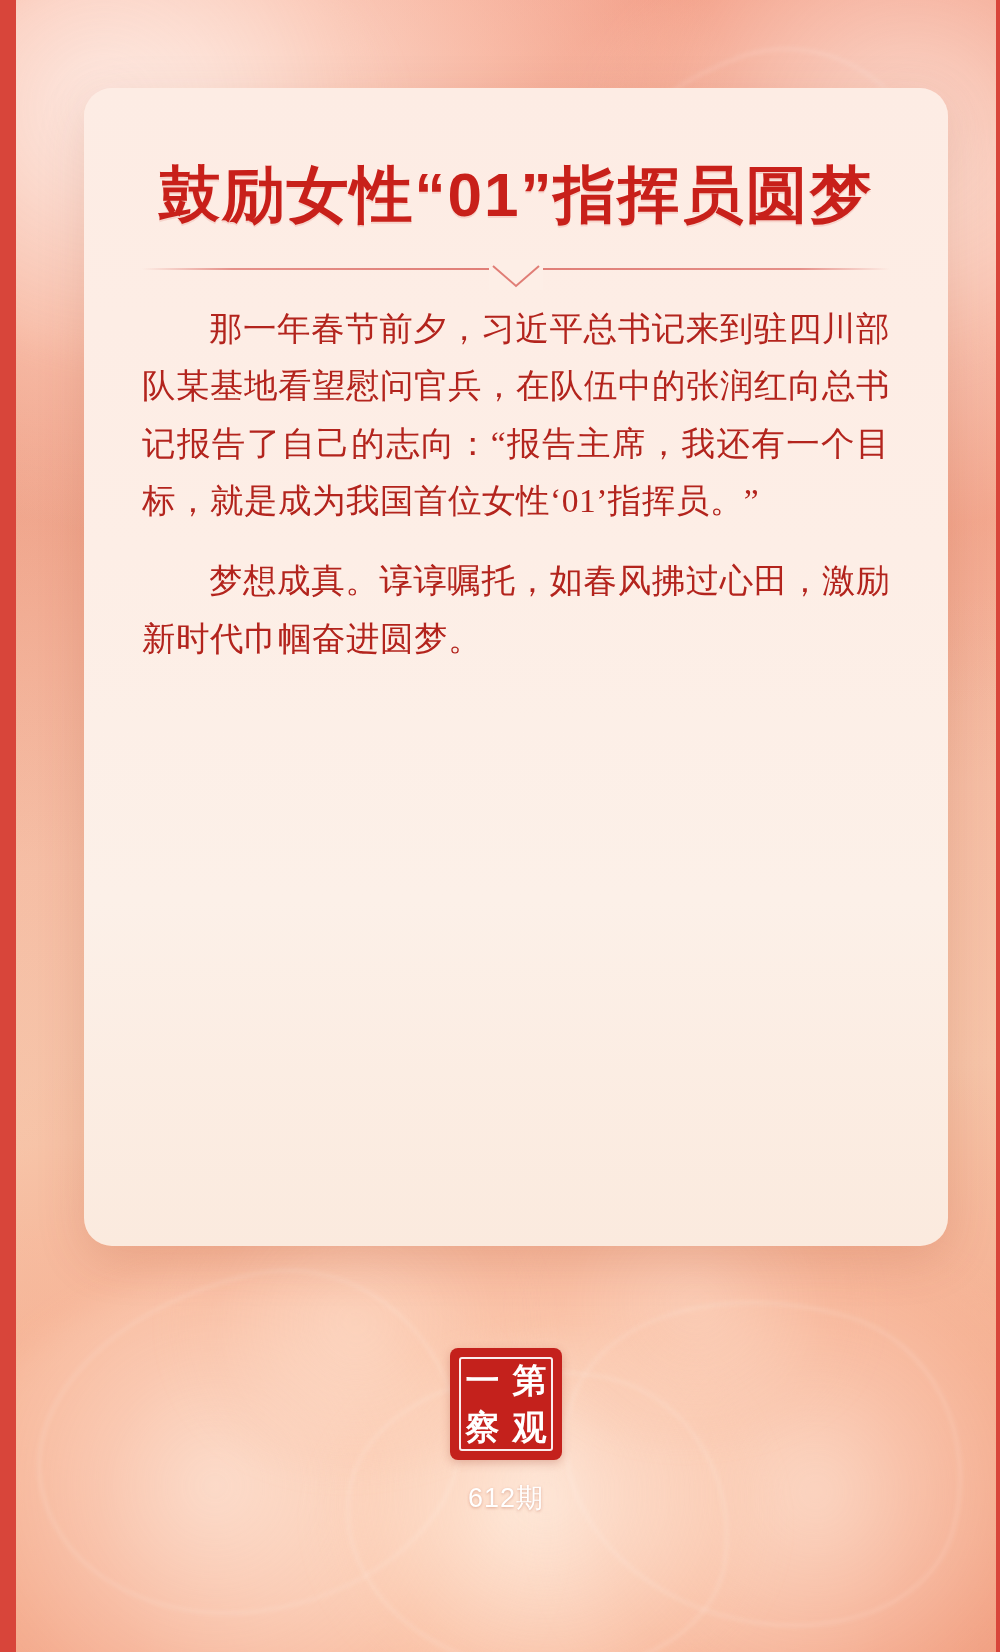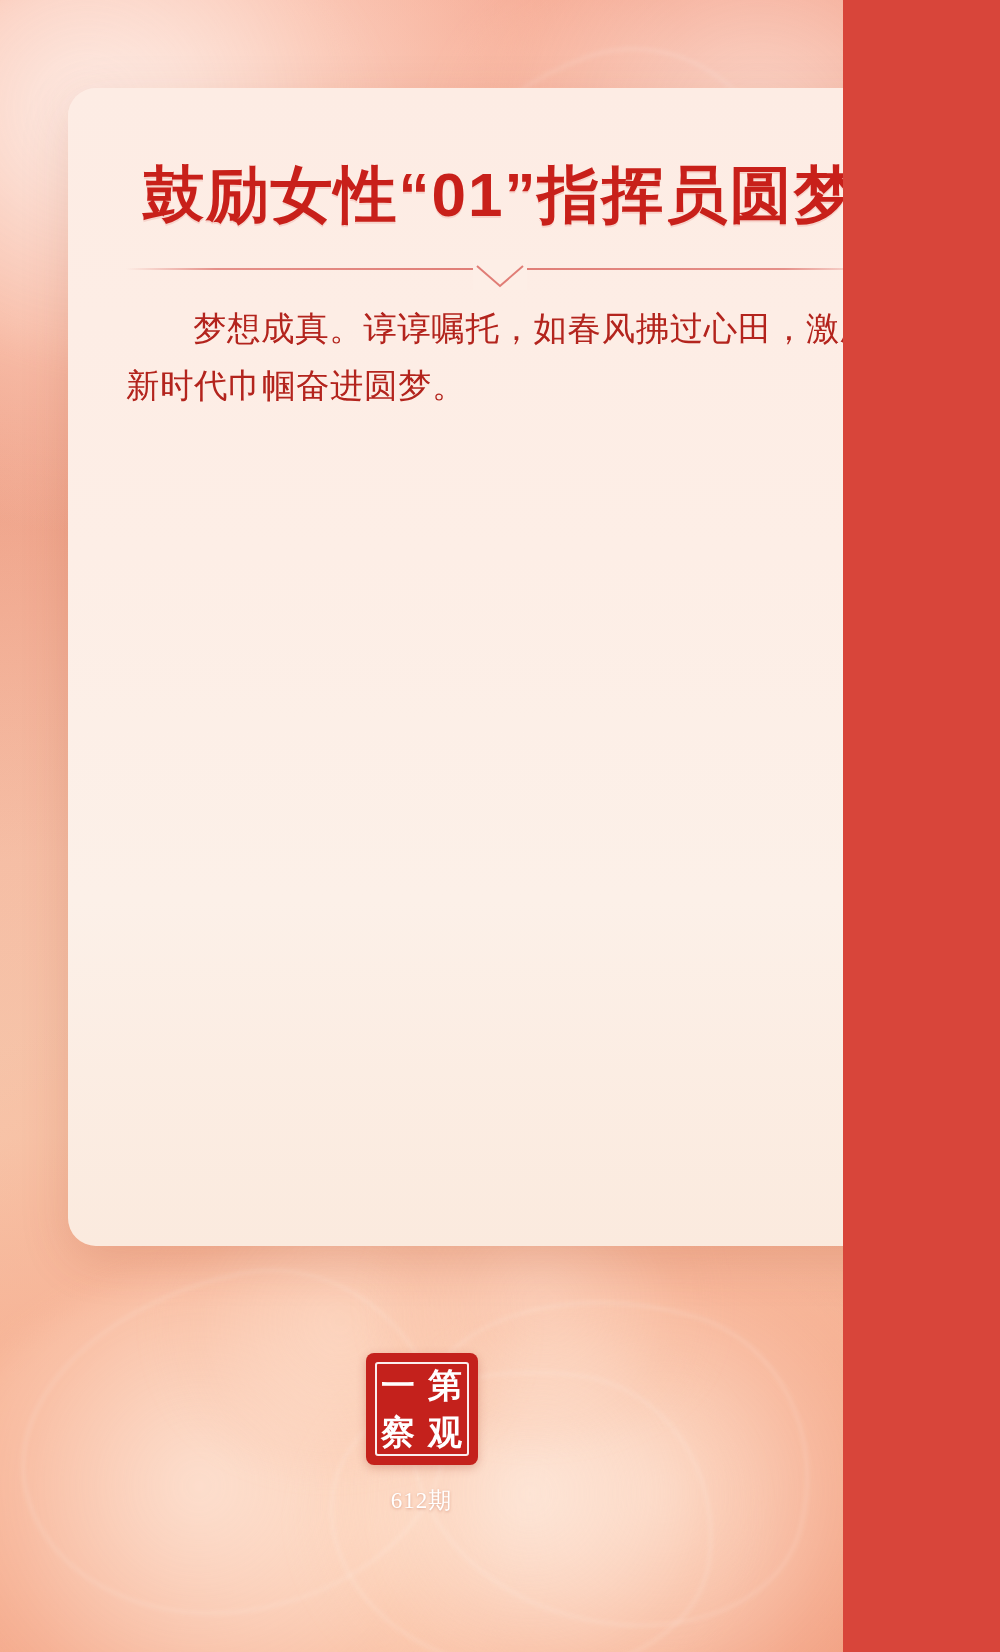--- a/index.html
+++ b/index.html
@@ -10,28 +10,29 @@
   body {
     width: 1000px;
     height: 1652px;
     overflow: hidden;
     font-family: "Liberation Serif", "DejaVu Serif", serif;
   }
 
   
   .poster {
     position: relative;
-    width: 843px;
+    width: 980px;
     height: 1652px;
     overflow: hidden;
     background:
       radial-gradient(ellipse 700px 520px at 18% 8%, rgba(255,236,226,0.92) 0%, rgba(255,214,196,0.55) 45%, rgba(255,190,168,0.0) 78%),
       radial-gradient(ellipse 760px 600px at 88% 14%, rgba(255,226,214,0.85) 0%, rgba(246,160,135,0.35) 50%, rgba(240,130,105,0.0) 80%),
       radial-gradient(ellipse 900px 700px at 50% 92%, rgba(255,222,200,0.95) 0%, rgba(250,178,150,0.55) 45%, rgba(234,120,92,0.05) 82%),
       linear-gradient(175deg, #f2a08c 0%, #eb8f76 12%, #f0a78e 28%, #f6c2a9 50%, #f7c9ad 66%, #f3b394 82%, #ea9172 100%);
+    margin-left: 16px;
   }
   .bg-petals {
     position: absolute;
     inset: 0;
     pointer-events: none;
   }
   .petal {
     position: absolute;
     border-radius: 60% 40% 55% 45% / 55% 60% 40% 45%;
     filter: blur(14px);
@@ -154,23 +155,23 @@
     font-family: "Liberation Serif", "DejaVu Serif", serif;
     font-size: 34px;
     font-weight: bold;
     line-height: 1;
     align-items: center;
     justify-items: center;
   }
   .issue {
     margin-top: 16px;
     color: #ffffff;
-    font-size: 23px;
+    font-size: 27px;
     letter-spacing: 1px;
-    font-family: Liberation Serif, serif;
+    font-family: Liberation Sans, sans-serif;
     text-shadow: 0 1px 3px rgba(160,60,35,0.35);
   }
 </style>
 </head>
 <body>
 
 <div class="poster">
 
   <div class="bg-petals">
     <div class="petal p1"></div>
@@ -193,20 +194,21 @@
     <div class="divider">
       <div class="line"></div>
       <div class="chev">
         <svg width="54" height="30" viewBox="0 0 54 30" aria-hidden="true">
           <path d="M4 6 L27 26 L50 6" fill="none" stroke="#c8201a" stroke-opacity="0.55" stroke-width="2"></path>
         </svg>
       </div>
     </div>
 
     <div class="body-text">
+      <p>那一年春节前夕，习近平总书记来到驻四川部队某基地看望慰问官兵，在队伍中的张润红向总书记报告了自己的志向：“报告主席，我还有一个目标，就是成为我国首位女性‘01’指挥员。”</p>
       <p>梦想成真。谆谆嘱托，如春风拂过心田，激励新时代巾帼奋进圆梦。</p>
     </div>
 
   </div>
 
   <div class="seal-wrap">
     <div class="seal">
       <div class="seal-inner"></div>
       <div class="seal-chars">
         <span>一</span>

